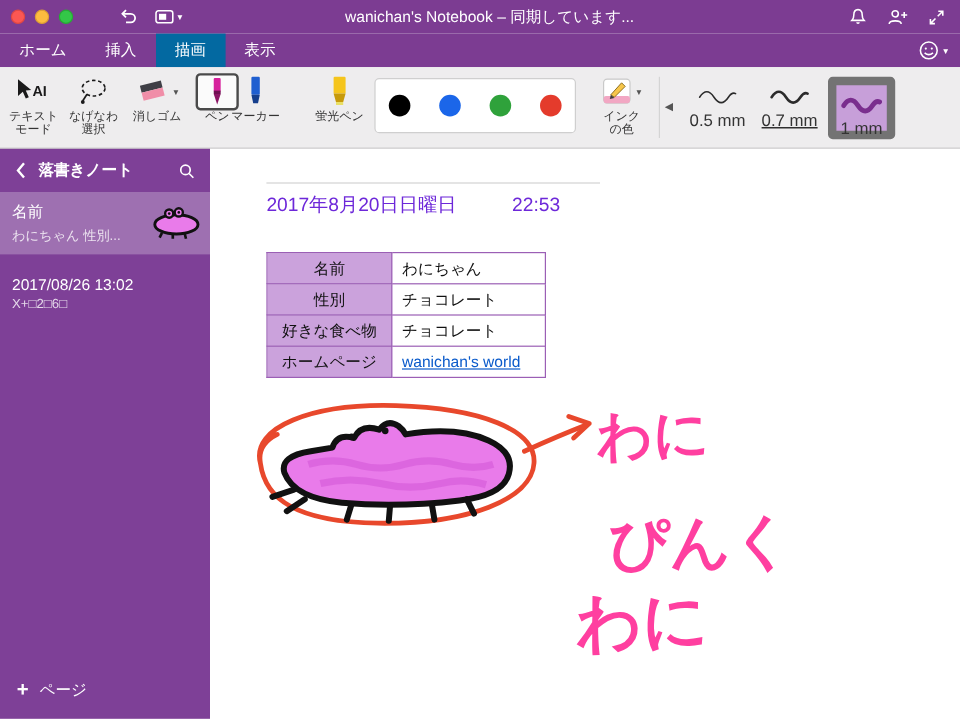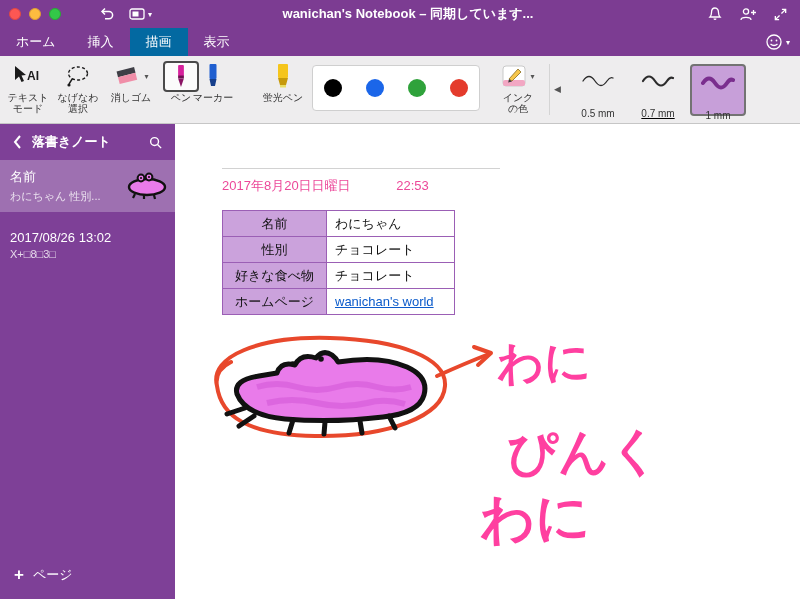--- a/index.html
+++ b/index.html
@@ -8,21 +8,21 @@
   .app { width:800px; height:600px; position:relative; }
 
   
   .titlebar { height:28px; background:#7C3C92; display:flex; align-items:center; position:relative; color:#fff; }
   .traffic { display:flex; gap:8px; margin-left:9px; }
   .tl { width:12px; height:12px; border-radius:50%; display:inline-block; }
   .tl.red   { background:#FC5753; border:1px solid #DF4744; }
   .tl.yel   { background:#FDBC40; border:1px solid #DE9F34; }
   .tl.grn   { background:#33C748; border:1px solid #27AA35; }
   .tb-icons { display:flex; align-items:center; gap:14px; margin-left:38px; }
-  .tb-title { position:absolute; left:0; right:0; text-align:center; font-size:13px; font-weight:bold; pointer-events:none;padding-left:16px; }
+  .tb-title { position:absolute; left:0; right:0; text-align:center; font-size:13px; font-weight:normal; pointer-events:none;padding-left:16px; }
   .tb-right { margin-left:auto; display:flex; align-items:center; gap:16px; margin-right:12px; }
   .caret { font-size:8px; color:#fff; margin-left:3px; }
   .caret.dark { color:#555; }
 
   
   .tabbar { height:28px; background:#7C3C92; display:flex; align-items:stretch; position:relative; }
   .tab { color:#fff; font-size:13px; padding:0 16px; display:flex; align-items:center; cursor:default; }
   .tab.active { background:#0369a1; }
   .smiley-wrap { margin-left:auto; display:flex; align-items:center; margin-right:10px; }
 
@@ -32,22 +32,22 @@
   .ricon { height:28px; display:flex; align-items:center; justify-content:center; }
   .rlabel { line-height:11px; margin-top:2px; }
   .pen-frame { border:2px solid #4A4A4A; border-radius:4px; background:#FBFBFB; padding:1px 9px; display:inline-flex; }
   .color-panel { position:absolute; left:312px; top:9px; width:168px; height:46px; background:#fff;
                  border:1px solid #CFCFCF; border-radius:4px; display:flex; align-items:center;
                  justify-content:center; gap:24px; }
   .dot { width:18px; height:18px; border-radius:50%; display:inline-block; }
   .rib-divider { position:absolute; left:549px; top:8px; bottom:8px; width:1px; background:#D4D4D4; }
   .size-prev { position:absolute; left:554px; top:28px; font-size:9px; color:#555; }
   .size-btn { position:absolute; top:8px; width:56px; height:52px; text-align:center; border-radius:4px; padding-top:6px; }
-  .size-btn .size-label { font-size:10px; color:#333; margin-top:20px; }
-  .size-btn.selected { background:#C79FD9; border:2px solid #737373; }
+  .size-btn .size-label { font-size:14px; color:#333; margin-top:4px; }
+  .size-btn.selected { background:#C79FD9; border:7px solid #737373; }
   .squig { display:block; margin:2px auto 0; }
 
   
   .main { display:flex; height:475px; }
 
   
   .sidebar { width:175px; background:#7E4097; position:relative; color:#fff; flex:none; }
   .sb-header { height:36px; display:flex; align-items:center; padding:0 12px; }
   .sb-title { font-size:13px; font-weight:bold; margin-left:10px; }
   .sb-search { margin-left:auto; display:flex; }
@@ -55,22 +55,22 @@
   .page-item.selected { background:rgba(255,255,255,0.25); padding-right:58px; }
   .pi-title { font-size:13px; color:#fff; }
   .pi-sub { font-size:11px; color:rgba(255,255,255,0.8); margin-top:3px; white-space:nowrap; overflow:hidden; }
   .pi-thumb { position:absolute; right:5px; top:8px; }
   .page-item.plain { margin-top:10px; }
   .add-page { position:absolute; bottom:14px; left:14px; display:flex; align-items:center; font-size:13px; color:#fff; }
   .add-plus { font-size:17px; margin-right:9px; font-weight:bold; }
 
   
   .canvas { flex:1; background:#fff; position:relative; }
-  .note-head { position:absolute; left:47px; top:44px; width:278px; border-top:1px solid #D2D2D2;
-               padding-top:8px; font-size:13px; color:#ec4899; }
+  .note-head { position:absolute; left:47px; top:28px; width:278px; border-top:1px solid #D2D2D2;
+               padding-top:8px; font-size:16px; color:#6d28d9; }
   .note-time { margin-left:42px; }
   .note-table { position:absolute; left:47px; top:86px; border-collapse:collapse; font-size:13px; color:#111; }
   .note-table td { border:1px solid #9B5FB5; height:26px; }
   .note-table td.th { background:#CBA2DC; width:104px; text-align:center; }
   .note-table td.td { width:128px; background:#fff; padding-left:8px; }
   .link { color:#0B5BCB; text-decoration:underline; cursor:pointer; }
   .ink { position:absolute; left:0; top:0; }
   .hand { fill:#FF3FA0; font-family:"Liberation Sans","DejaVu Sans",sans-serif; font-weight:bold; }
 </style>
 </head>
@@ -296,21 +296,21 @@
           <circle cx="19" cy="10" r="3.4" fill="#E97BEA" stroke="#111" stroke-width="2"></circle>
           <circle cx="27" cy="9" r="3.4" fill="#E97BEA" stroke="#111" stroke-width="2"></circle>
           <circle cx="19" cy="10" r="1.1" fill="#111"></circle>
           <circle cx="27" cy="9" r="1.1" fill="#111"></circle>
           <path d="M13 26 l-2 4 M22 27 l0 4 M32 27 l1 4" stroke="#111" stroke-width="2.2"></path>
         </svg>
       </div>
 
       <div class="page-item plain">
         <div class="pi-title">2017/08/26 13:02</div>
-        <div class="pi-sub">X+□8□3□</div>
+        <div class="pi-sub">X+□2□6□</div>
       </div>
 
       <div class="add-page">
         <span class="add-plus">+</span>
         <span>ページ</span>
       </div>
     </div>
 
     <div class="canvas">
 

